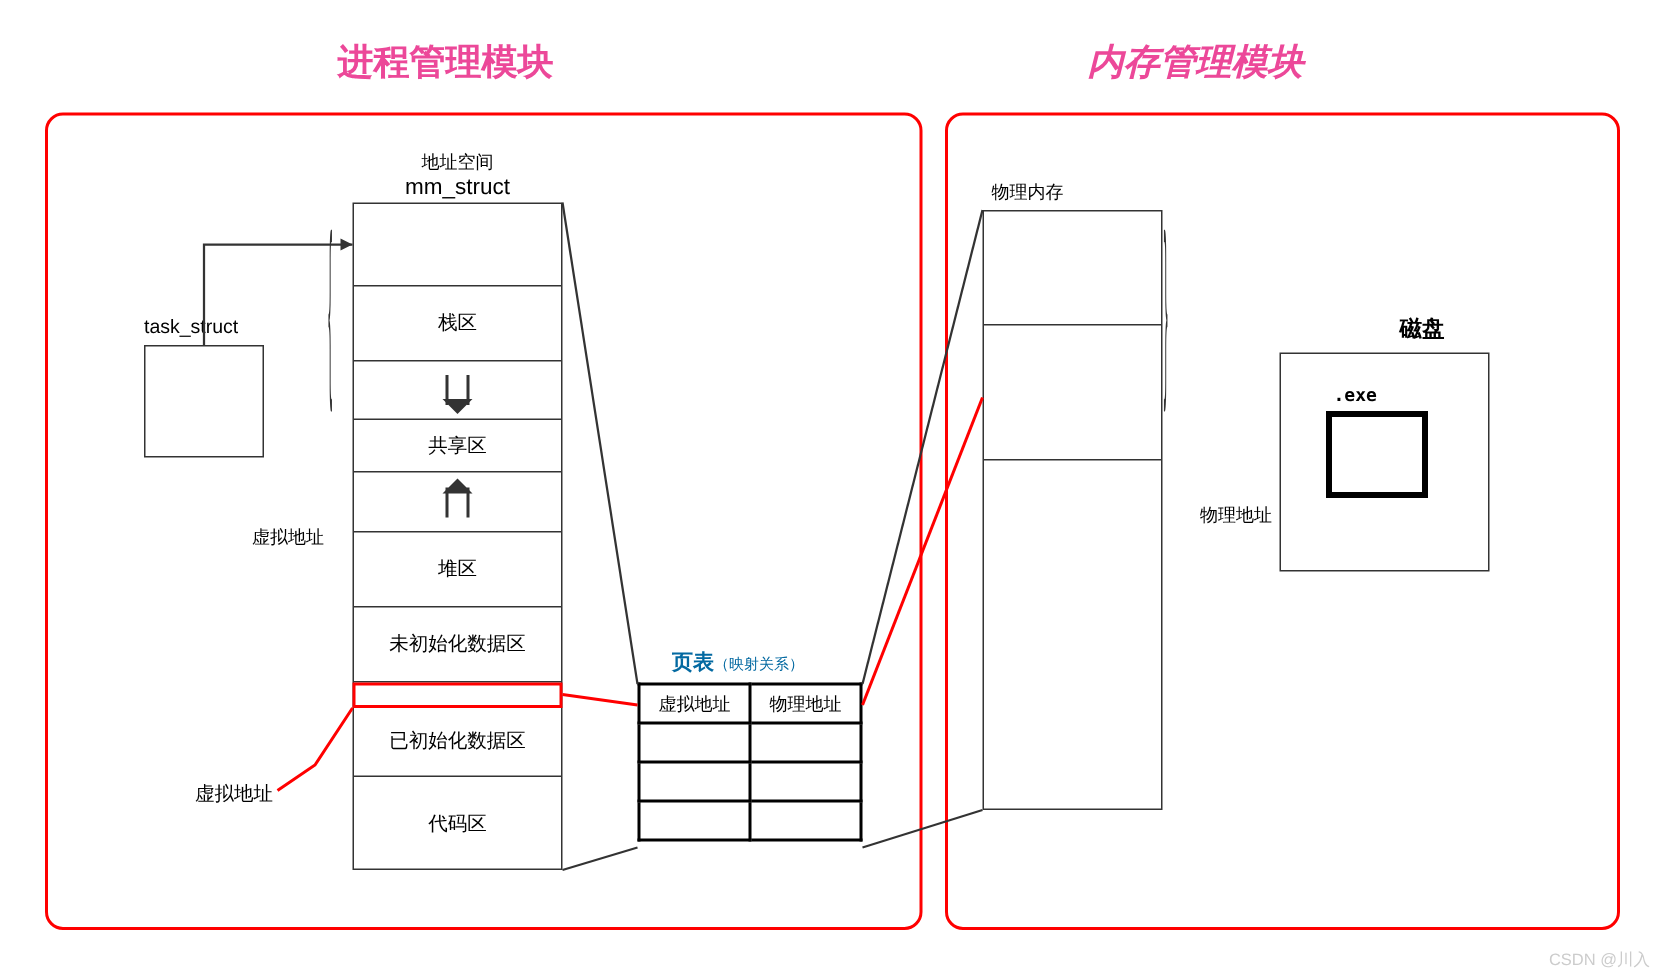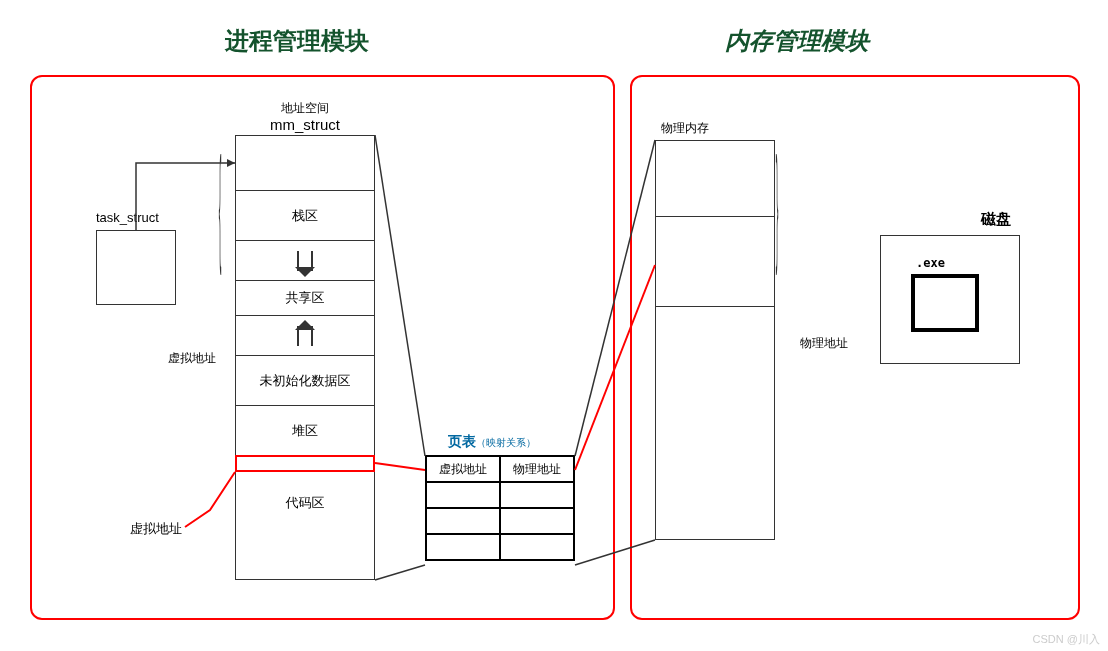--- a/index.html
+++ b/index.html
@@ -9,21 +9,21 @@
     width: 1108px;
     height: 651px;
     position: relative;
     font-family: "Microsoft YaHei", "SimHei", sans-serif;
     background: #fff;
   }
   .title {
     position: absolute;
     font-size: 24px;
     font-weight: bold;
-    color: #14532d;
+    color: #ec4899;
   }
   .module-box {
     position: absolute;
     border: 2px solid #ff0000;
     border-radius: 12px;
   }
   .label {
     position: absolute;
     font-size: 13px;
     color: #000000;
@@ -121,23 +121,24 @@
 <div class="box" style="left:235px; top:135px; width:140px; height:445px; display:flex; flex-direction:column;">
   <div class="cell" style="height:55px;"></div>
   <div class="cell" style="height:50px;">栈区</div>
   <div class="cell" style="height:40px;">
       <span class="arrow-down"></span>
     </div>
   <div class="cell" style="height:35px;">共享区</div>
   <div class="cell" style="height:40px;">
       <span class="arrow-up"></span>
     </div>
+  <div class="cell" style="height:50px;">堆区</div>
   <div class="cell" style="height:50px;">未初始化数据区</div>
-  <div class="cell" style="height:50px;">堆区</div>
   <div class="cell" style="height:16px;"></div>
+  <div class="cell" style="height:48px;">已初始化数据区</div>
   <div class="cell" style="height:61px; border-bottom:none;">代码区</div>
 </div>
 
 <div class="label" style="left:168px; top:350px; font-size:12px;">虚拟地址</div>
 <div style="position:absolute; left:218px; top:195px; font-size:13px; color:#333; transform:scaleY(10) scaleX(0.6); transform-origin:center;">{</div>
 
 <div style="position:absolute; left:235px; top:455px; width:140px; height:17px; border:2px solid #ff0000; pointer-events:none;"></div>
 
 <div class="label" style="left:130px; top:520px; font-size:13px;">虚拟地址</div>
 
@@ -168,22 +169,22 @@
 
 <div class="label" style="left:661px; top:120px; font-size:12px;">物理内存</div>
 <div class="box" style="left:655px; top:140px; width:120px; height:400px;">
   <div style="position:absolute; top:75px; left:0; width:100%; border-top:1.5px solid #333;"></div>
   <div style="position:absolute; top:165px; left:0; width:100%; border-top:1.5px solid #333;"></div>
 </div>
 
 <div class="label" style="left:800px; top:335px; font-size:12px;">物理地址</div>
 <div style="position:absolute; left:775px; top:195px; font-size:13px; color:#333; transform:scaleY(10) scaleX(0.6); transform-origin:center;">}</div>
 
-<div class="label label-bold" style="left:933px; top:210px; font-size:15px;margin-left:48px;">磁盘</div>
-<div class="box" style="left:880px; top:235px; width:140px; height:129px;">
+<div class="label label-bold" style="left:933px; top:210px; font-size:15px;">磁盘</div>
+<div class="box" style="left:853px; top:235px; width:140px; height:146px;">
   <div class="label" style="left:35px; top:20px; font-size:12px; font-family:monospace; font-weight:bold;">.exe</div>
   <div style="position:absolute; left:30px; top:38px; width:68px; height:58px; border:4px solid #000;"></div>
 </div>
 
 <svg class="lines">
 
   <polyline points="136,230 136,163 235,163" stroke="#333" stroke-width="1.5" fill="none"></polyline>
   <polygon points="235,163 227,159 227,167" fill="#333"></polygon>
 
   <line x1="375" y1="135" x2="425" y2="456" stroke="#333" stroke-width="1.5"></line>

